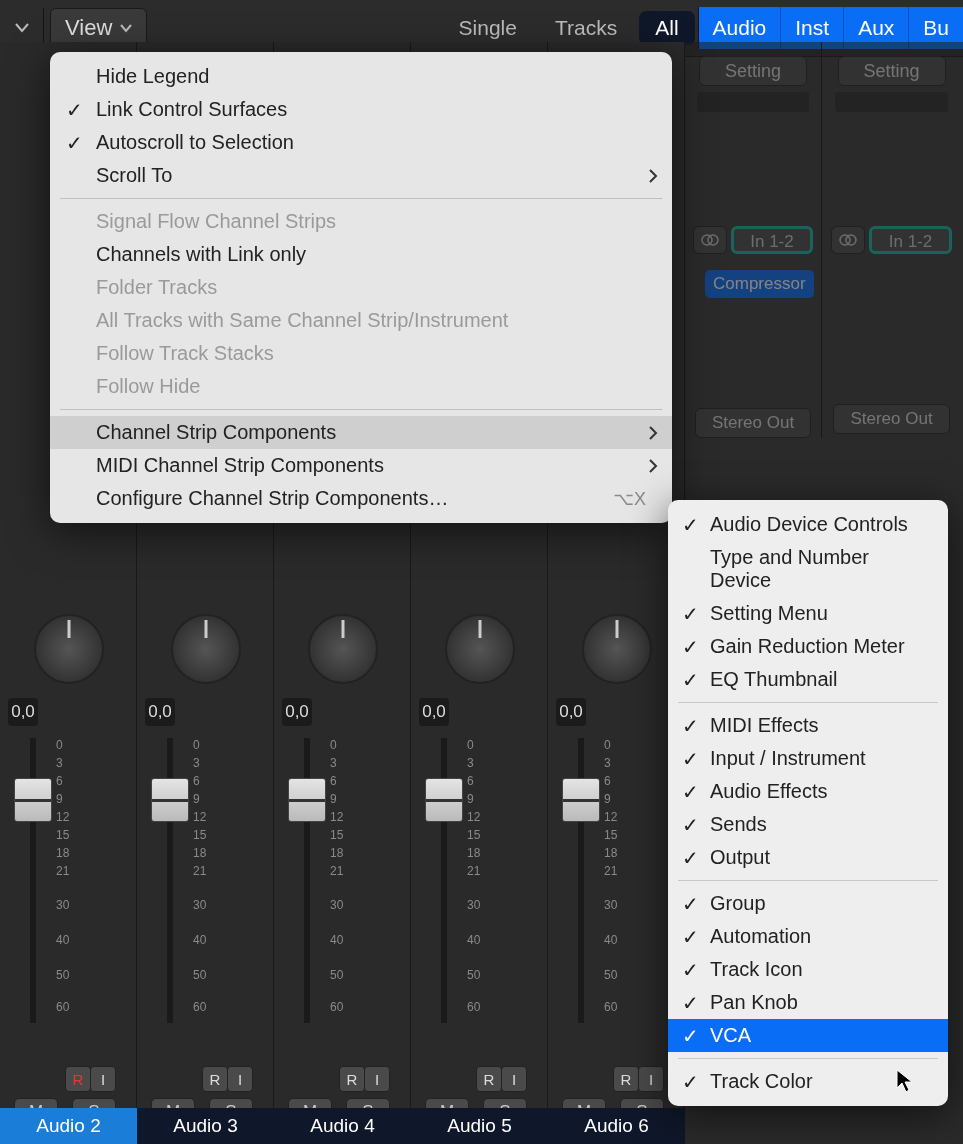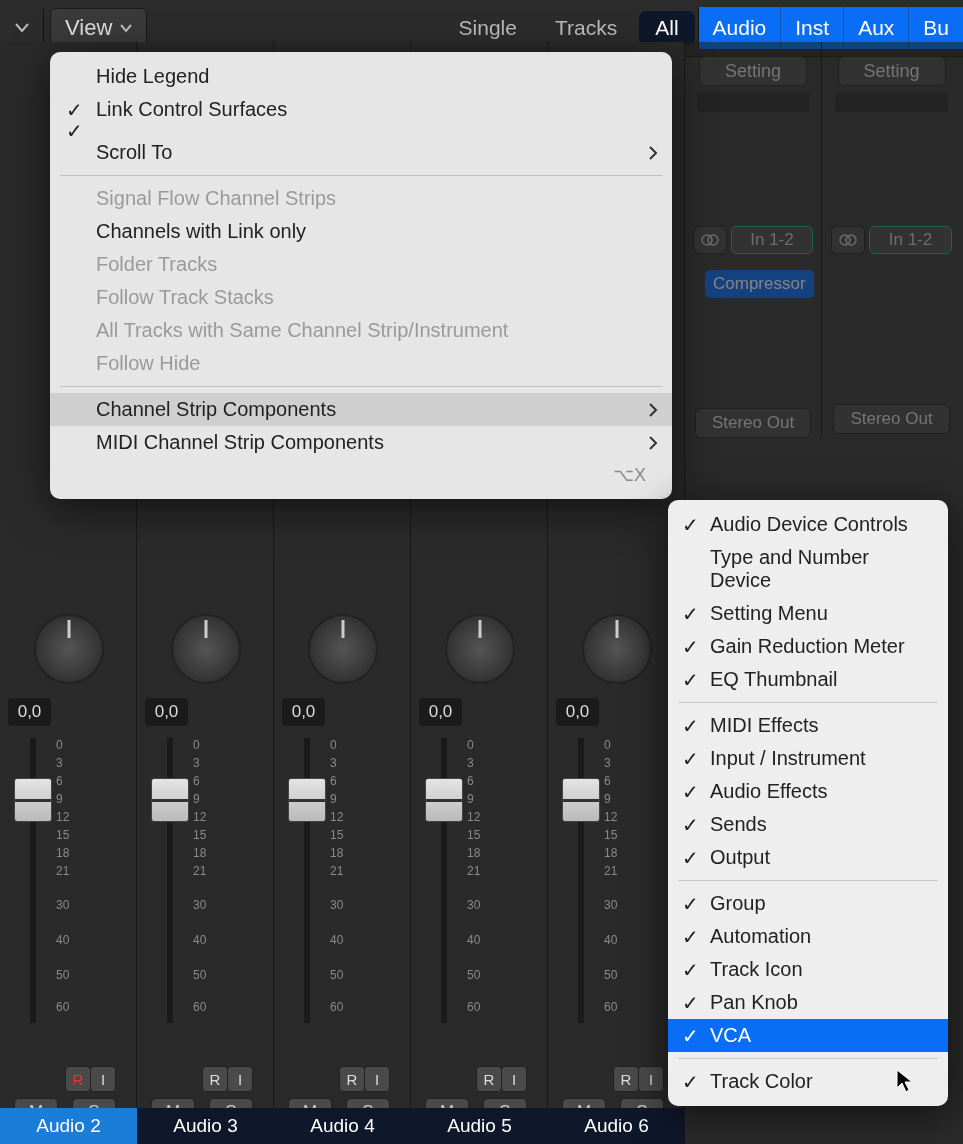--- a/index.html
+++ b/index.html
@@ -12,26 +12,26 @@
   .tab { padding: 5px 16px; font-size:21px; color:#bcbcbc; border-radius:7px; margin: 0 3px; }
   .tab.active-blue { background:#0f172a; color:#fff; }
   .right-tabs { display:flex; border-left:1px solid #141414; height:42px; align-items:center; }
   .rtab { padding: 6px 14px; font-size:21px; color:#fff; background:#0a6df6; border-radius:0; border-right:1px solid #0652bf; height:42px; display:flex; align-items:center; }
   .mixer { position:absolute; top:42px; left:0; right:0; bottom:0; display:flex; }
   .strip { width:137px; border-right:1px solid #141414; background:#3a3a3a; display:flex; flex-direction:column; position:relative; }
   .setting-btn { margin: 14px auto 0; width: 108px; height:30px; background:#4d4d4d; border:1px solid #222; border-radius:6px; text-align:center; line-height:28px; font-size:18px; color:#ddd; }
   .dark-slot { margin: 6px 12px 0; height: 20px; background:#2a2a2a; border-radius:4px; }
   .io-row { display:flex; margin: 114px 8px 0; gap:4px; }
   .io-stereo { width:34px; height:28px; background:#4d4d4d; border:1px solid #222; border-radius:6px; display:flex; align-items:center; justify-content:center; }
-  .io-in { flex:1; height:28px; background:#4d4d4d; border:1px solid #14b8a6; border-radius:6px; text-align:center; line-height:26px; font-size:17px; color:#ccc;}
+  .io-in { flex:1; height:28px; background:#4d4d4d; border:3px solid #14b8a6; border-radius:6px; text-align:center; line-height:26px; font-size:17px; color:#ccc;}
   .plugin { margin: 8px 10px 0; padding: 4px 8px; background:#0a6df6; color:#fff; border-radius:5px; font-size:17px; display:inline-block; }
   .out-btn { margin: 110px 10px 0; height:30px; background:#4d4d4d; border:1px solid #222; border-radius:6px; text-align:center; line-height:28px; font-size:17px; color:#ddd; }
   .knob { width:70px; height:70px; border-radius:50%; background:radial-gradient(circle at 50% 50%, #555 0%, #333 70%, #222 100%); border:2px solid #222; margin: 22px auto 0; position:relative;}
   .knob::after { content:""; position:absolute; left:50%; top:4px; width:3px; height:18px; background:#ccc; transform:translateX(-50%);}
-  .pan-disp { width: 43px; height:28px; background:#1b1b1b; margin:14px 0 0 8px; text-align:center; line-height:28px; font-size:17px; color:#ddd; border-radius:4px;}
+  .pan-disp { width: 30px; height:28px; background:#1b1b1b; margin:14px 0 0 8px; text-align:center; line-height:28px; font-size:17px; color:#ddd; border-radius:4px;}
   .fader-area { position:relative; height:285px; margin-top:12px; }
   .fader-track { position:absolute; left:30px; top:0; bottom:0; width:6px; background:#1a1a1a; }
   .fader-cap { position:absolute; left:14px; top:40px; width:38px; height:44px; background:linear-gradient(#e4e4e4,#bababa); border:1px solid #444; border-radius:3px; }
   .fader-cap::before{content:"";position:absolute;left:0;right:0;top:20px;height:3px;background:#333;}
   .scale { position:absolute; left:56px; top:0; bottom:0; width:60px; color:#8a8a8a; font-size:12px; }
   .scale div { position:absolute; left:0; }
   .ri { position:absolute; bottom:52px; left:66px; display:flex; }
   .ri span { width:26px; height:26px; background:#4a4a4a; border:1px solid #222; border-radius:4px; display:flex; align-items:center; justify-content:center; font-size:15px; margin-left:-1px; color:#ddd;}
   .ri span.rec { color:#e33; }
   .ms { position:absolute; bottom:18px; left:14px; display:flex; gap:14px; }
@@ -289,44 +289,45 @@
 <div class="menu" style="left:50px; top:52px; width:622px;" id="mainmenu">
     <div class="item">
       <span>Hide Legend</span>
     </div>
     <div class="item">
       <span class="chk">✓</span>
       <span>Link Control Surfaces</span>
     </div>
     <div class="item">
       <span class="chk">✓</span>
+      <span>Autoscroll to Selection</span>
     </div>
     <div class="item">
       <span>Scroll To</span>
       <span class="sub">
         <svg width="10" height="14" viewBox="0 0 10 14">
           <path d="M2 1 L8 7 L2 13" stroke="#333" stroke-width="2" fill="none"></path>
         </svg>
       </span>
     </div>
     <div class="sep"></div>
     <div class="item disabled">
       <span>Signal Flow Channel Strips</span>
     </div>
     <div class="item ">
       <span>Channels with Link only</span>
     </div>
     <div class="item disabled">
       <span>Folder Tracks</span>
     </div>
     <div class="item disabled">
+      <span>All Tracks with Same Channel Strip/Instrument</span>
+    </div>
+    <div class="item disabled">
       <span>Follow Track Stacks</span>
-    </div>
-    <div class="item disabled">
-      <span>All Tracks with Same Channel Strip/Instrument</span>
     </div>
     <div class="item disabled">
       <span>Follow Hide</span>
     </div>
     <div class="sep"></div>
     <div class="item highlight">
       <span>Channel Strip Components</span>
       <span class="sub">
         <svg width="10" height="14" viewBox="0 0 10 14">
           <path d="M2 1 L8 7 L2 13" stroke="#333" stroke-width="2" fill="none"></path>
@@ -335,20 +336,21 @@
     </div>
     <div class="item ">
       <span>MIDI Channel Strip Components</span>
       <span class="sub">
         <svg width="10" height="14" viewBox="0 0 10 14">
           <path d="M2 1 L8 7 L2 13" stroke="#333" stroke-width="2" fill="none"></path>
         </svg>
       </span>
     </div>
     <div class="item ">
+      <span>Configure Channel Strip Components…</span>
       <span class="shortcut">⌥X</span>
     </div>
   </div>
 
 <div class="submenu" style="left:668px; top:500px; width:280px;" id="submenu">
     <div class="sitem "><span class="chk">✓</span><span>Audio Device Controls</span></div>
     <div class="sitem "><span>Type and Number Device</span></div>
     <div class="sitem "><span class="chk">✓</span><span>Setting Menu</span></div>
     <div class="sitem "><span class="chk">✓</span><span>Gain Reduction Meter</span></div>
     <div class="sitem "><span class="chk">✓</span><span>EQ Thumbnail</span></div>

